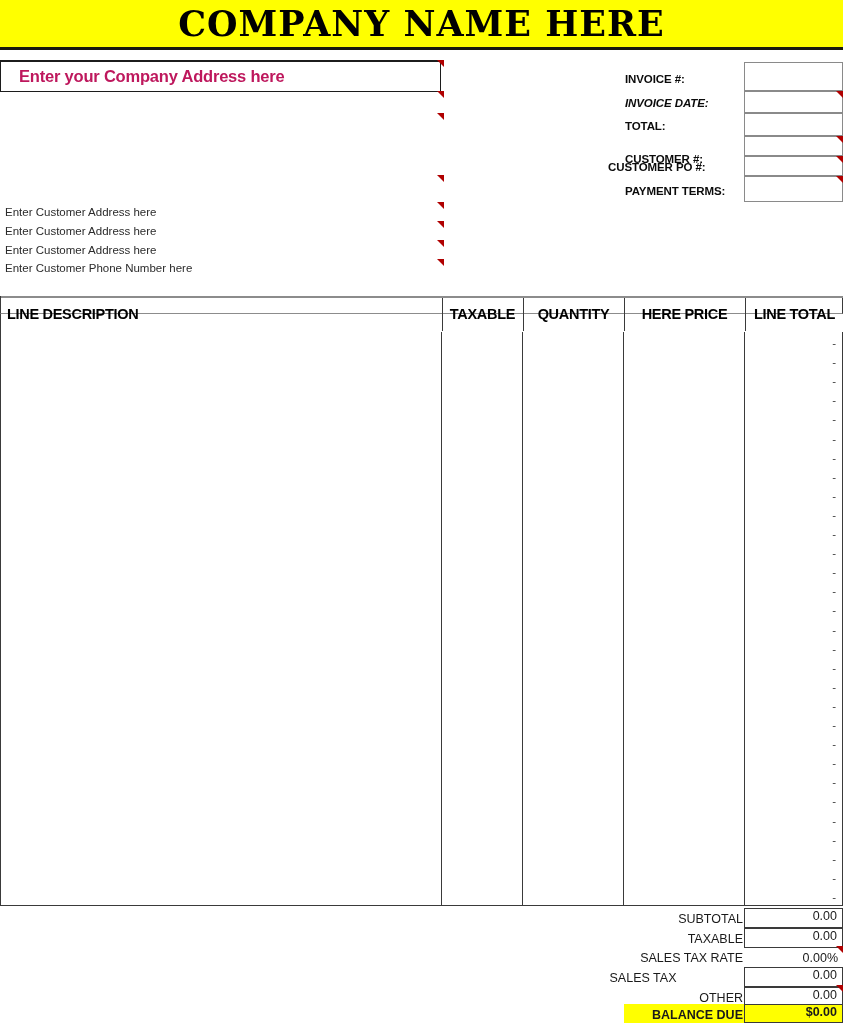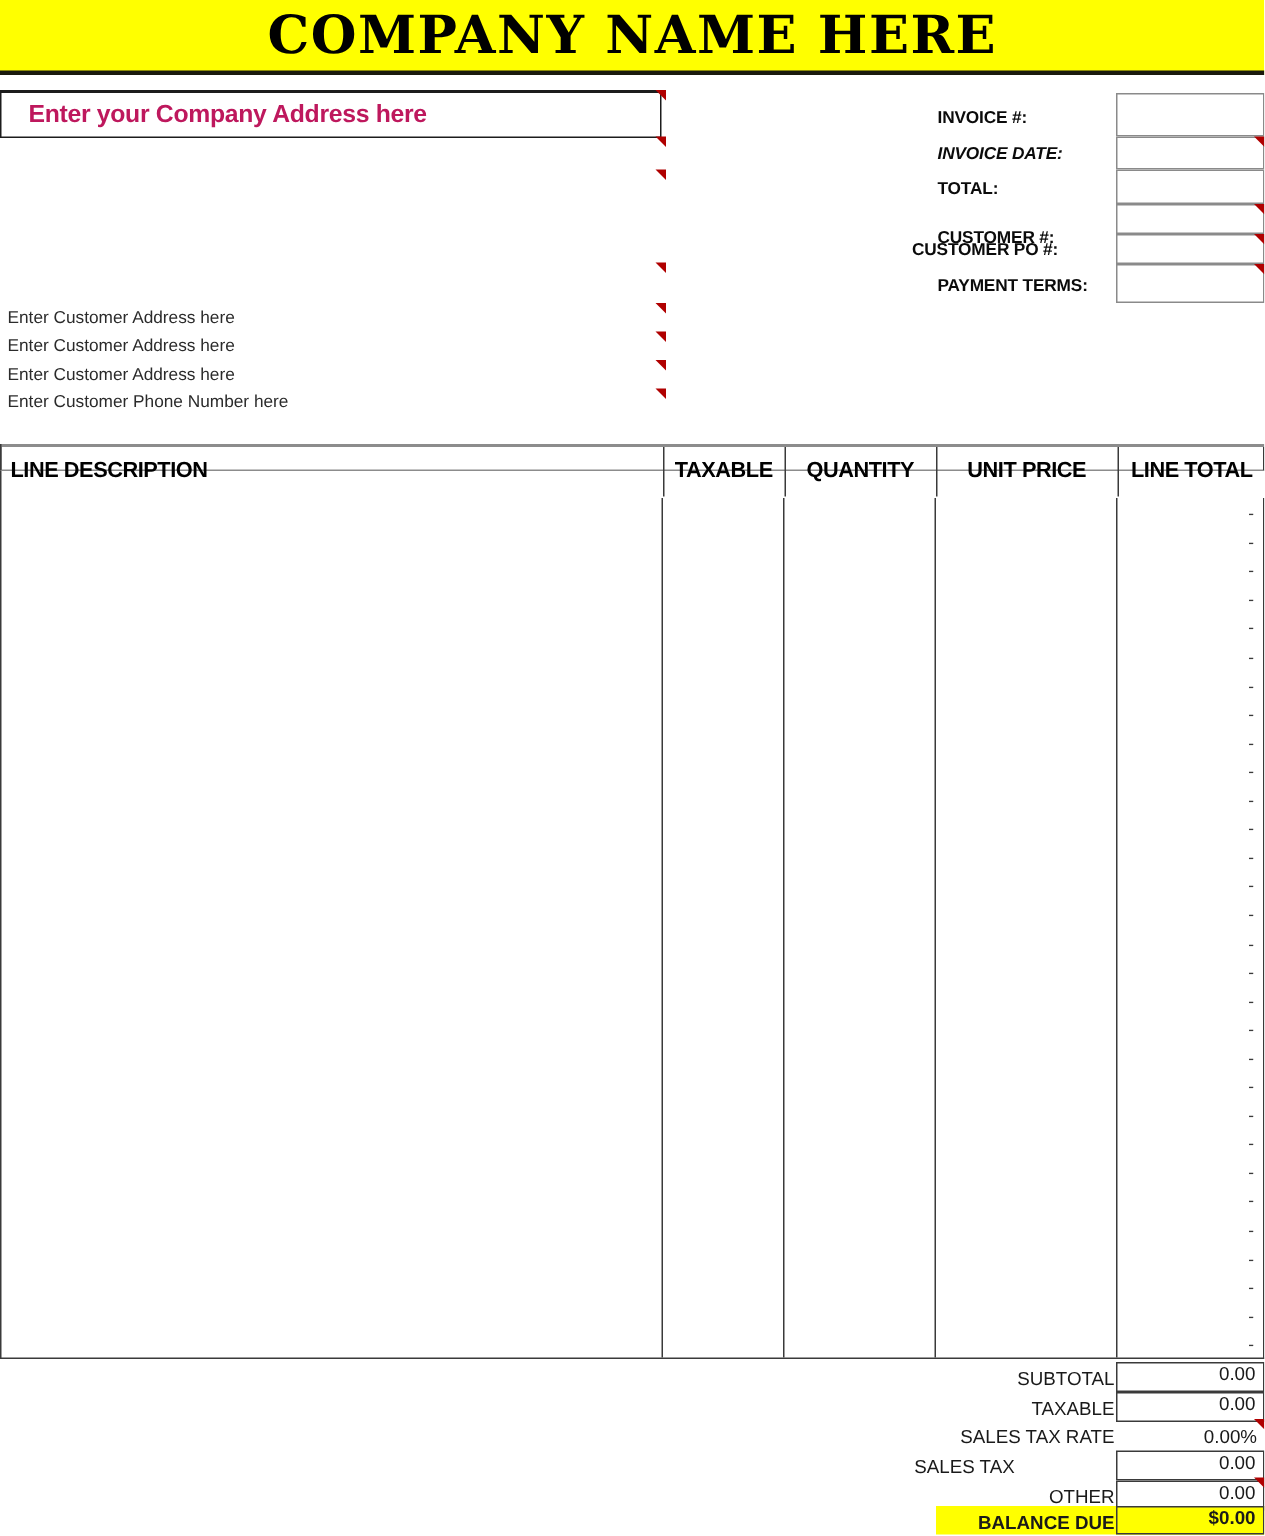--- a/index.html
+++ b/index.html
@@ -273,21 +273,21 @@
   <div class="cmt" style="left:836px; top:156px;"></div>
   <div class="cmt" style="left:836px; top:176px;"></div>
 
   <div class="tbl-top-rule"></div>
   <div class="left-rule"></div>
 
   <div class="thead-row">
     <div class="th" style="left:6px;  width:430px; text-align:left;">LINE DESCRIPTION</div>
     <div class="th center" style="left:441px; width:81px;">TAXABLE</div>
     <div class="th center" style="left:522px; width:101px;">QUANTITY</div>
-    <div class="th center" style="left:623px; width:121px;">UNIT PRICE</div>
+    <div class="th center" style="left:623px; width:121px;">HERE PRICE</div>
     <div class="th center" style="left:744px; width:99px;">LINE TOTAL</div>
 
     <div class="vline" style="left:441px; top:0; height:33px;"></div>
     <div class="vline" style="left:522px; top:0; height:33px;"></div>
     <div class="vline" style="left:623px; top:0; height:33px;"></div>
     <div class="vline" style="left:744px; top:0; height:33px;"></div>
   </div>
 
   <div class="body-frame">
     <div class="vline" style="left:440px; top:0; height:573px;"></div>

